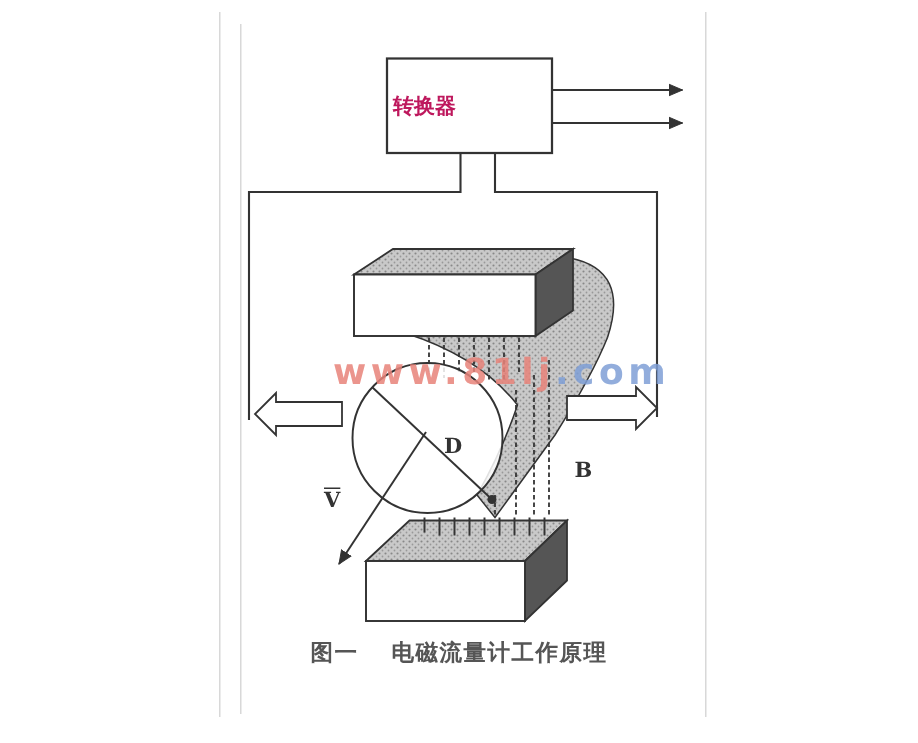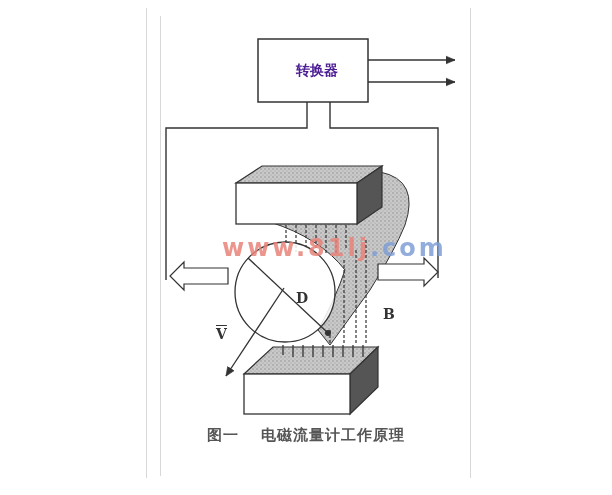--- a/index.html
+++ b/index.html
@@ -5,21 +5,21 @@
   html, body { margin:0; padding:0; background:#ffffff; }
   body { width:612px; height:495px; position:relative; overflow:hidden; font-family:"DejaVu Sans", sans-serif; }
   .frame-line { position:absolute; background:#d8d8d8; width:1px; }
   #diagram { position:absolute; left:0; top:0; }
   .caption { position:absolute; left:0; top:426px; width:612px; text-align:center; font-size:15px; font-weight:bold; color:#555; letter-spacing:1px; }
   .caption .fig { margin-right:22px; }
   .watermark { position:absolute; left:222px; top:234px; font-size:24px; font-weight:bold; letter-spacing:3px; font-family:"DejaVu Sans", sans-serif; }
   .wm-a { color:#e8837a; opacity:0.85; }
   .wm-b { color:#7f9fd6; opacity:0.85; }
   .label { position:absolute; font-family:"DejaVu Serif", serif; font-size:14px; color:#333; font-weight:bold; }
-  .box-label { position:absolute; left:262px; top:62px; width:110px; text-align:center; font-size:14px; font-weight:bold; color:#4c1d95; }
+  .box-label { position:absolute; left:262px; top:62px; width:110px; text-align:left; font-size:14px; font-weight:bold; color:#be185d; }
 </style>
 </head>
 <body>
 
 <div class="frame-line" style="left:146px; top:8px; height:470px;"></div>
 <div class="frame-line" style="left:160px; top:16px; height:460px;"></div>
 <div class="frame-line" style="left:470px; top:8px; height:470px;"></div>
 
 <svg id="diagram" width="612" height="495" viewBox="0 0 612 495">
   <defs>

